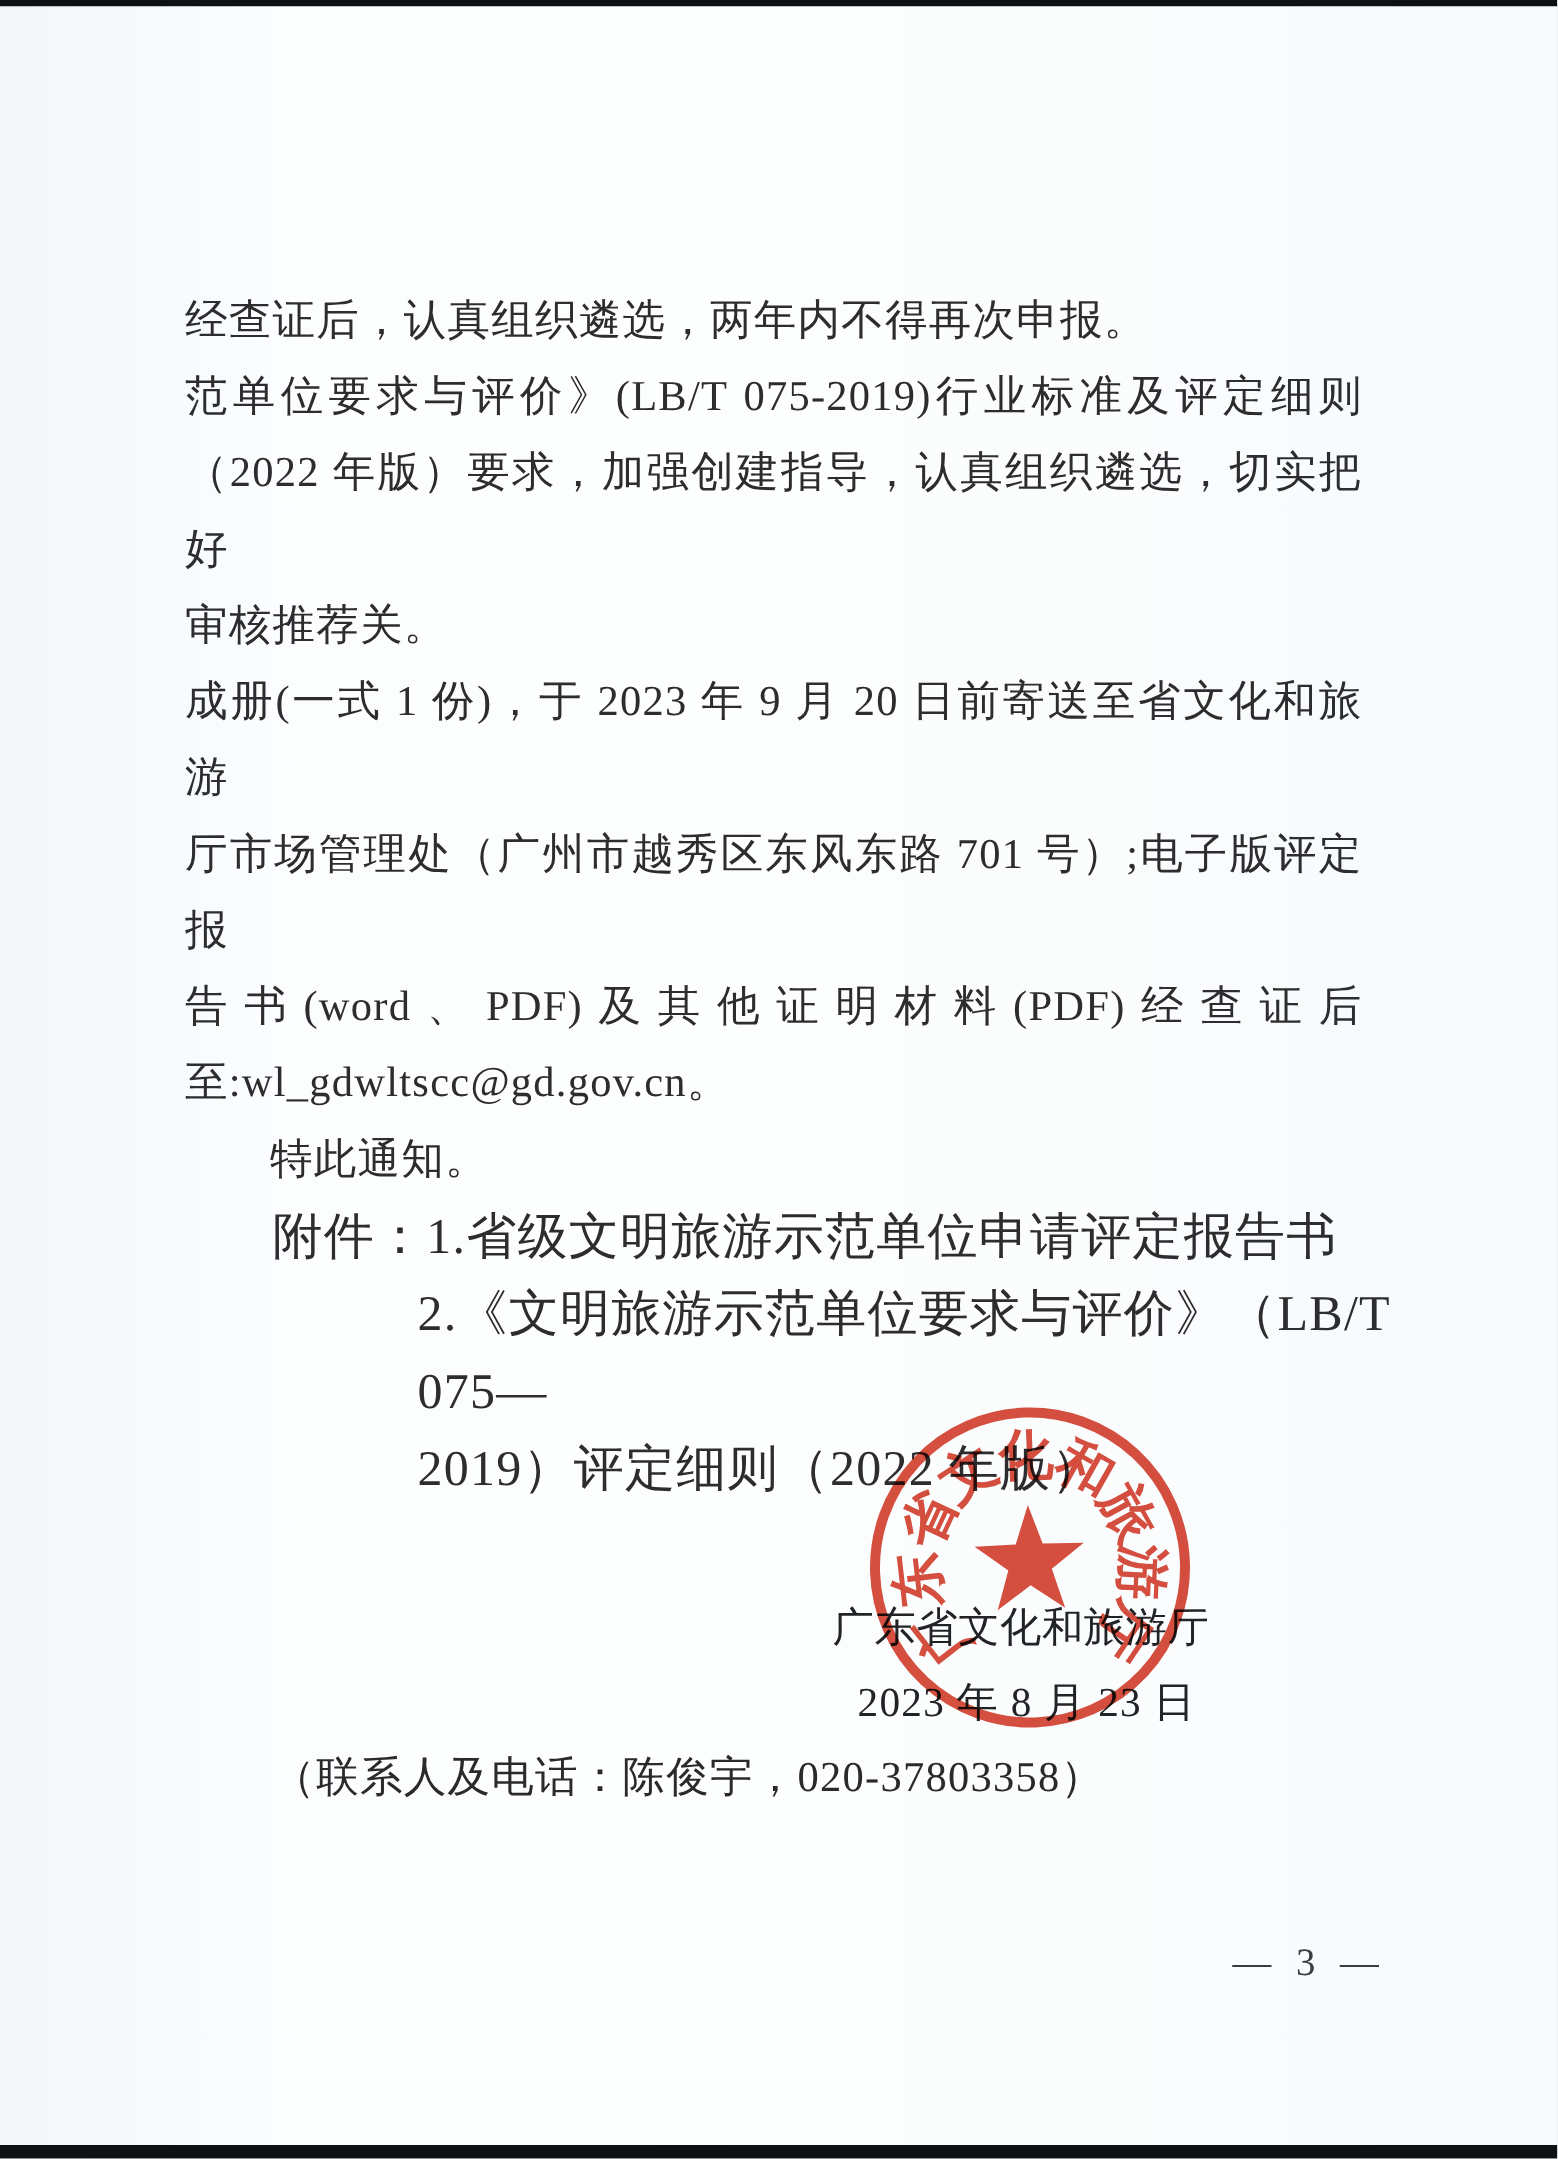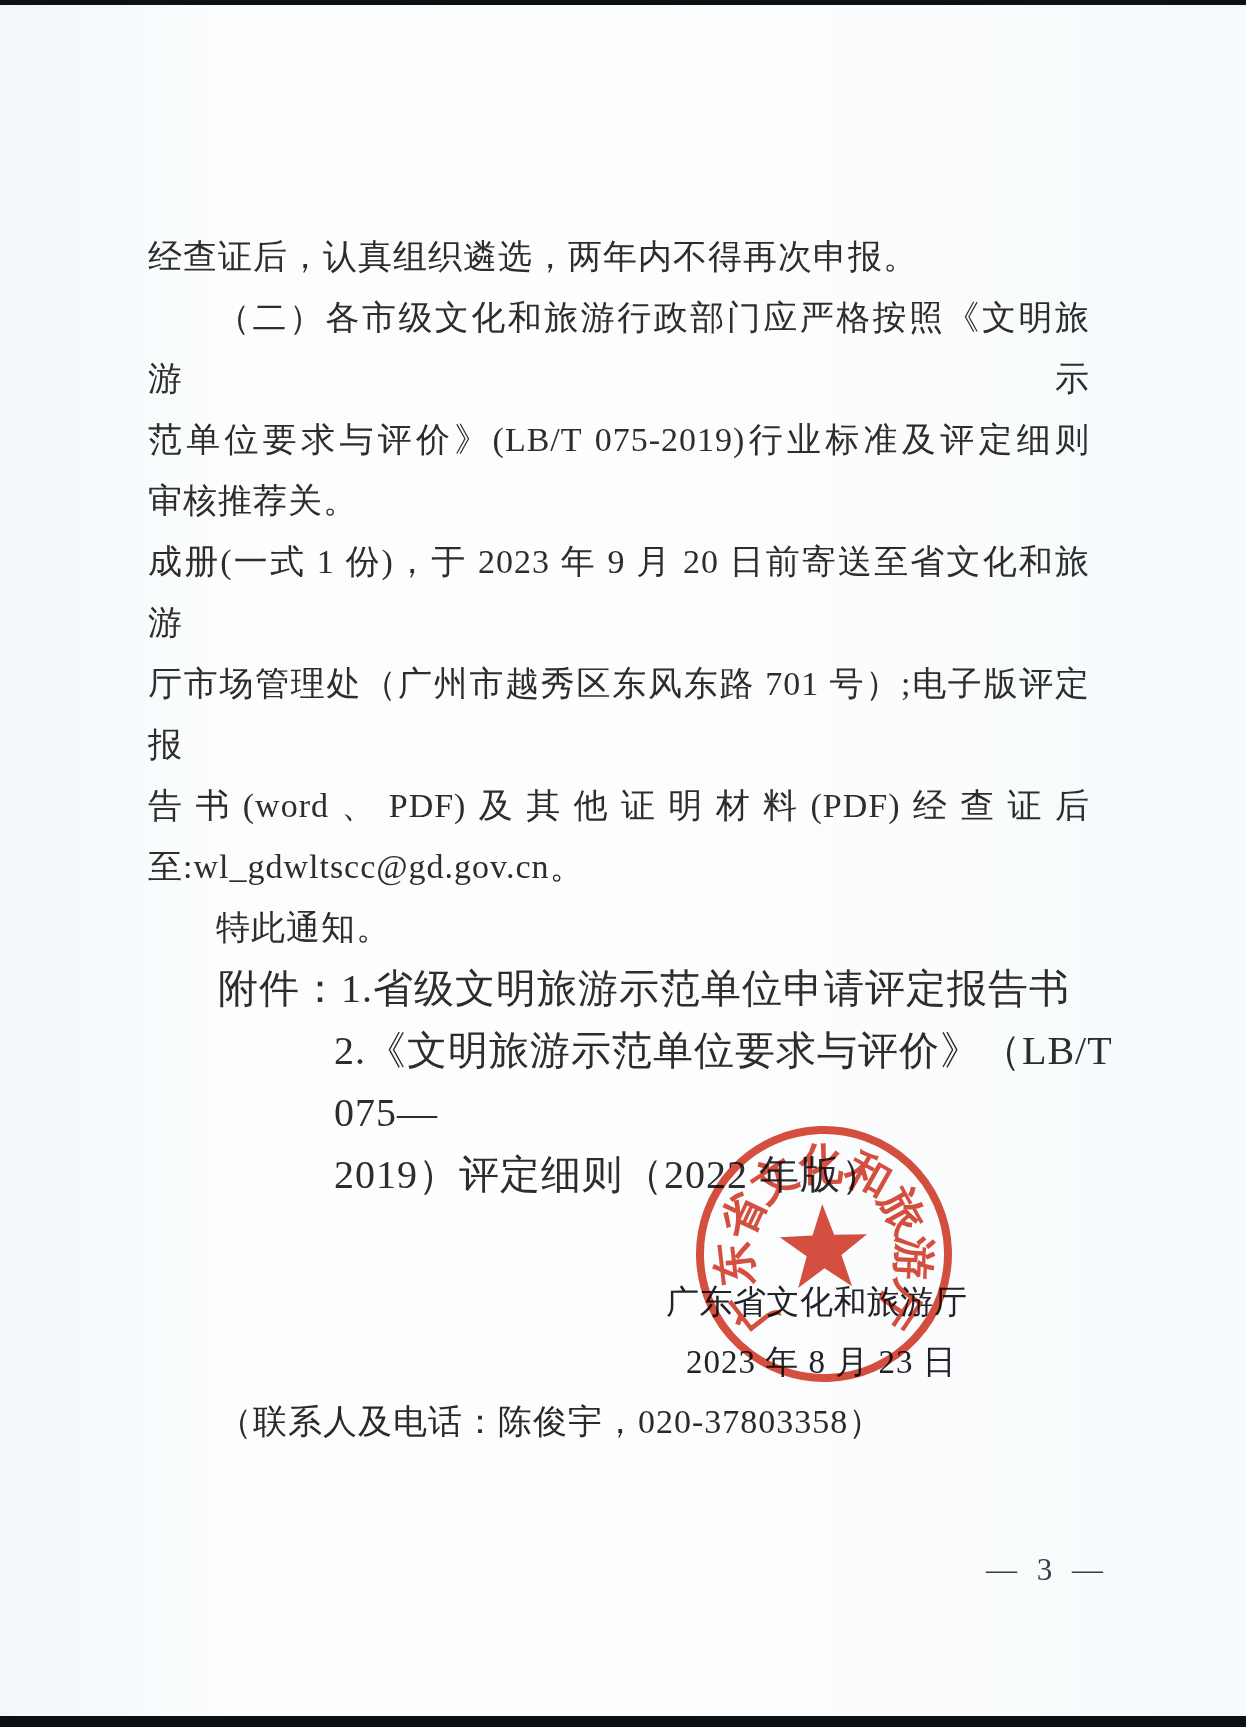--- a/index.html
+++ b/index.html
@@ -85,22 +85,22 @@
   }
 </style>
 </head>
 <body>
 
 <div class="page">
   <div class="edge-top"></div>
 
   <div class="body-text">
     <div class="line">经查证后，认真组织遴选，两年内不得再次申报。</div>
-    <div class="line indent just">（二）各市级文化和旅游行政部门应严格按照《文明旅游示</div>
     <div class="line just">范单位要求与评价》(LB/T 075-2019)行业标准及评定细则</div>
+    <div class="line just">（2022 年版）要求，加强创建指导，认真组织遴选，切实把好</div>
     <div class="line">审核推荐关。</div>
     <div class="line just">成册(一式 1 份)，于 2023 年 9 月 20 日前寄送至省文化和旅游</div>
     <div class="line just">厅市场管理处（广州市越秀区东风东路 701 号）;电子版评定报</div>
     <div class="line just">告书(word、PDF)及其他证明材料(PDF)经查证后</div>
     <div class="line">至:wl_gdwltscc@gd.gov.cn。</div>
     <div class="line indent">特此通知。</div>
   </div>
 
   <div class="attachments">
     <div class="attach-first">附件：1.省级文明旅游示范单位申请评定报告书</div>

